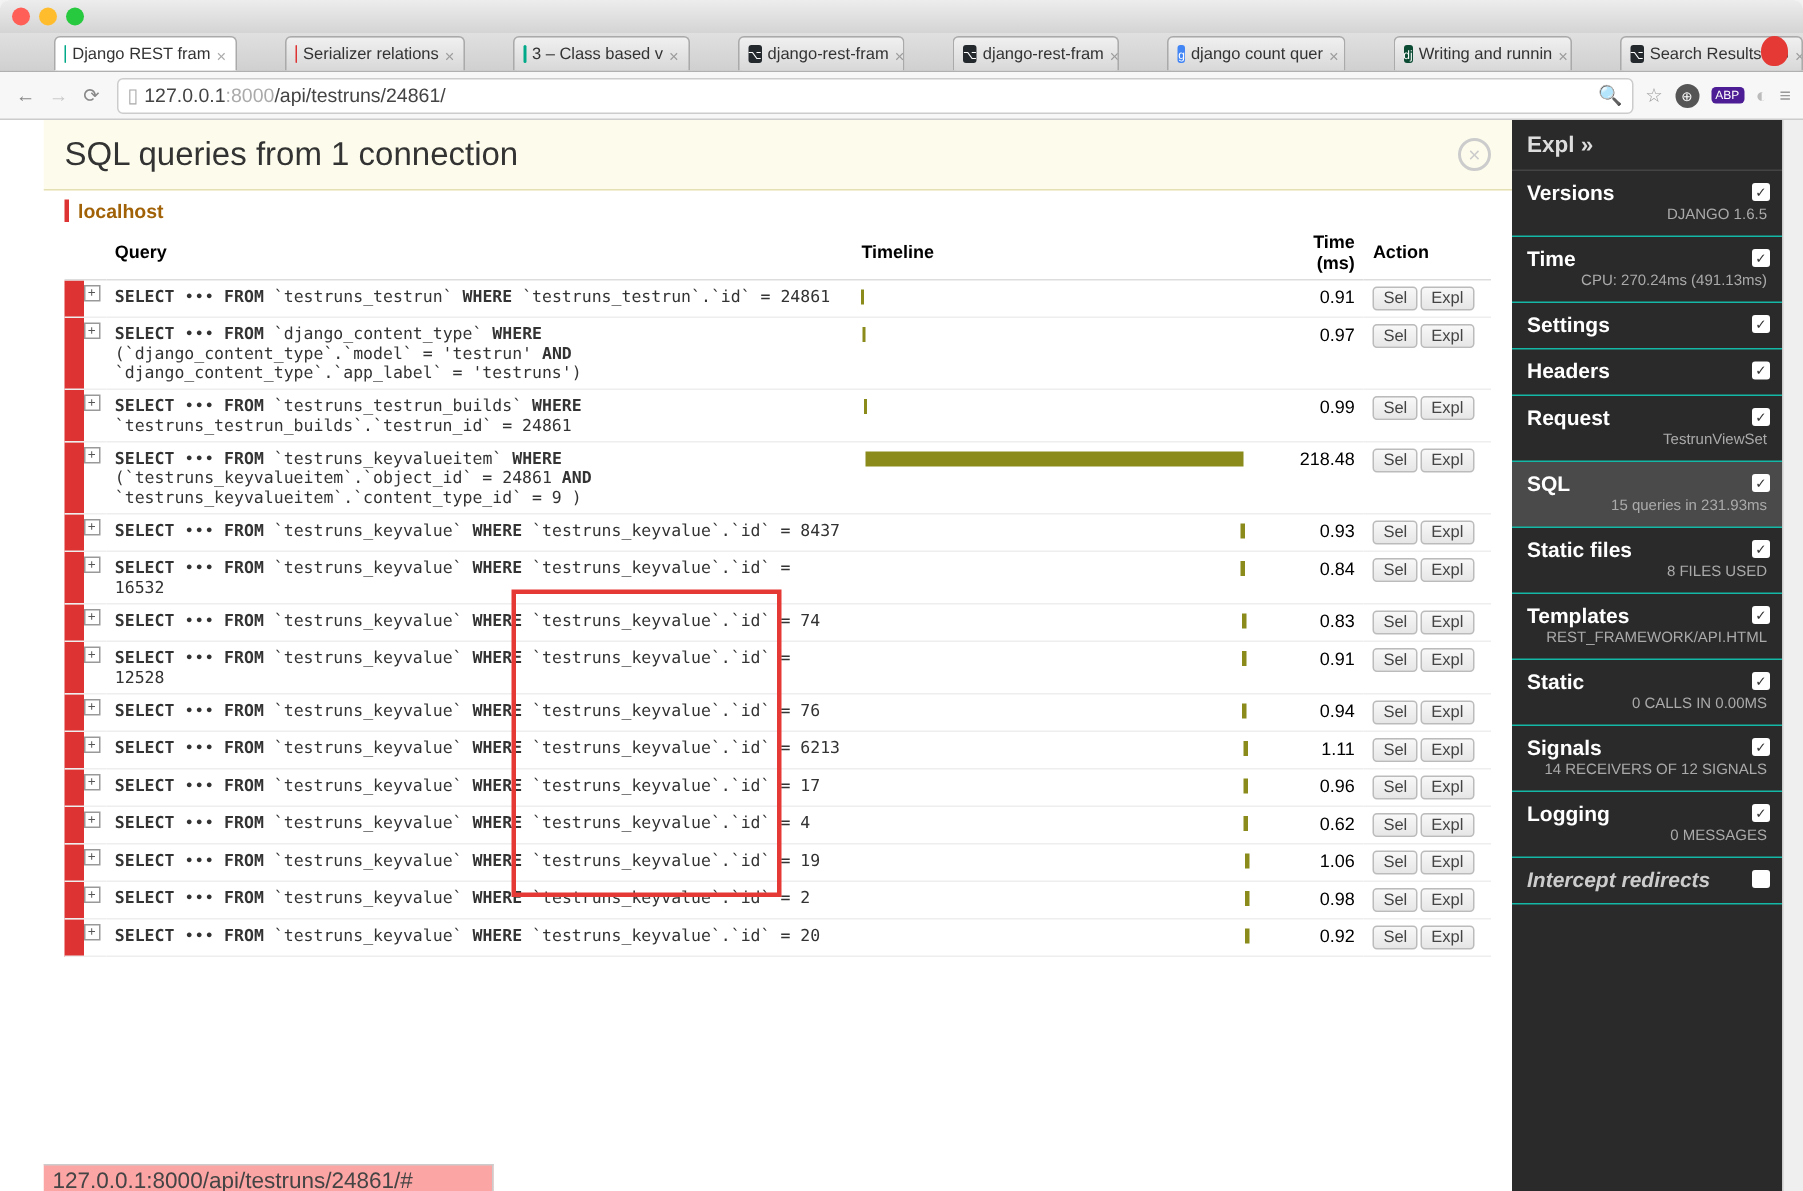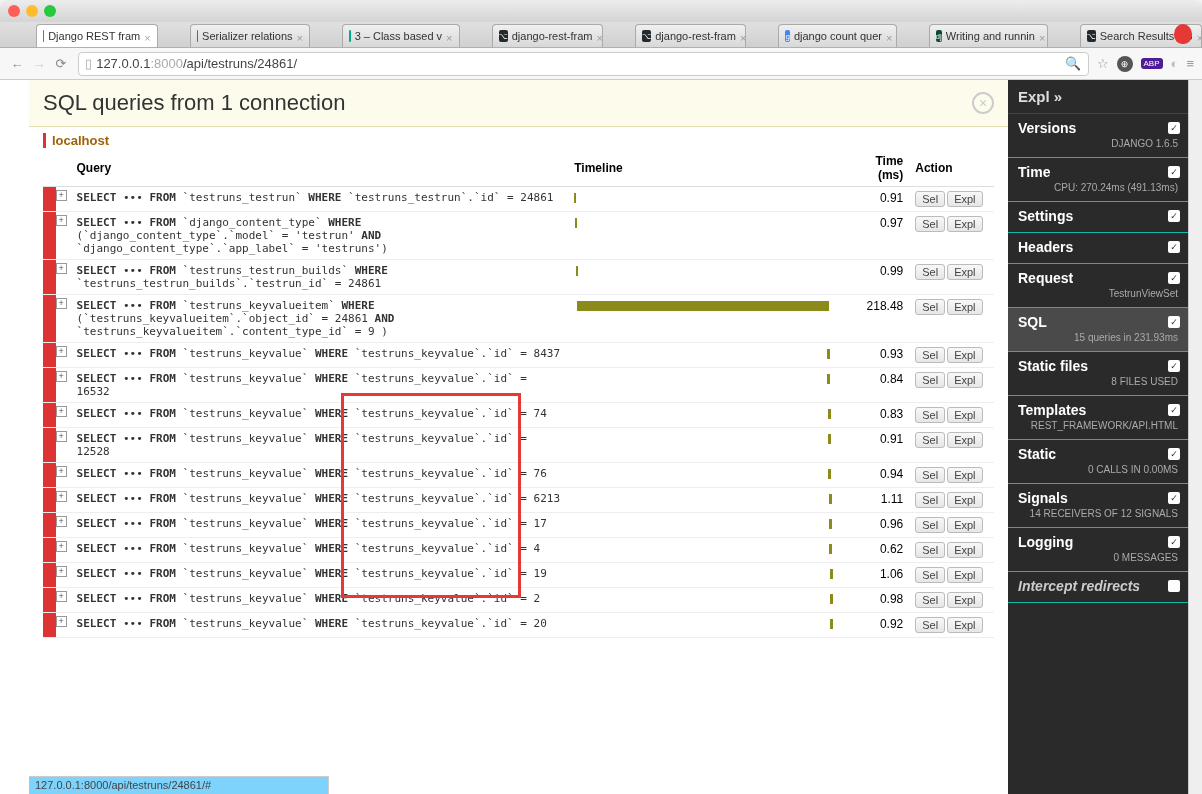--- a/index.html
+++ b/index.html
@@ -36,21 +36,21 @@
 td{padding:4px 6px;border-bottom:1px solid #eee;vertical-align:top;}
 .row td.rb{width:4px;background:#d33;padding:0;}
 .row td.exp{width:14px;padding:3px 0;}
 .expbtn{width:11px;height:11px;border:1px solid #999;background:#fff;font-size:9px;line-height:9px;text-align:center;color:#555;}
 .qtext{font-family:monospace;color:#333;font-size:11px;}
 .qtext b{font-weight:bold;}
 .tl-cell{position:relative;height:14px;}
 .tl-bar{position:absolute;top:2px;height:10px;background:#8a8b1a;}
 .timev{text-align:right;}
 .abtn{display:inline-block;background:linear-gradient(#f8f8f8,#e6e6e6);border:1px solid #bbb;border-radius:3px;padding:1px 6px;font-size:11px;color:#444;margin-right:2px;}
-.status{position:absolute;bottom:0;left:0;height:18px;background:#7dd3fc;border-top:1px solid #ccc;padding:2px 6px;font-size:11px;color:#444;min-width:300px;border-right:1px solid #ccc;}
+.status{position:absolute;bottom:0;left:0;height:18px;background:#fca5a5;border-top:1px solid #ccc;padding:2px 6px;font-size:15px;color:#444;min-width:300px;border-right:1px solid #ccc;}
 .sidebar{width:180px;background:#2a2a2a;color:#ddd;display:flex;flex-direction:column;font-size:13px;overflow-y:hidden;}
 .scrollgutter{width:14px;background:#efefef;border-left:1px solid #ccc;}
 .hide{padding:8px 10px;font-weight:bold;font-size:15px;border-bottom:1px solid #444;}
 .sec{padding:6px 10px 8px;border-bottom:1px solid #14b8a6;position:relative;}
 .sec.active{background:#4a4a4a;}
 .sec .t{font-size:14px;font-weight:bold;color:#fff;}
 .sec .d{font-size:10px;color:#aaa;font-variant:small-caps;text-transform:uppercase;margin-top:2px;text-align:right;}
 .sec .d.n{text-transform:none;font-variant:normal;}
 .sec .cb{position:absolute;right:8px;top:8px;width:12px;height:12px;background:#fff;border-radius:2px;display:flex;align-items:center;justify-content:center;font-size:9px;color:#333;}
 .sec.intercept .t{font-style:italic;color:#ccc;}

